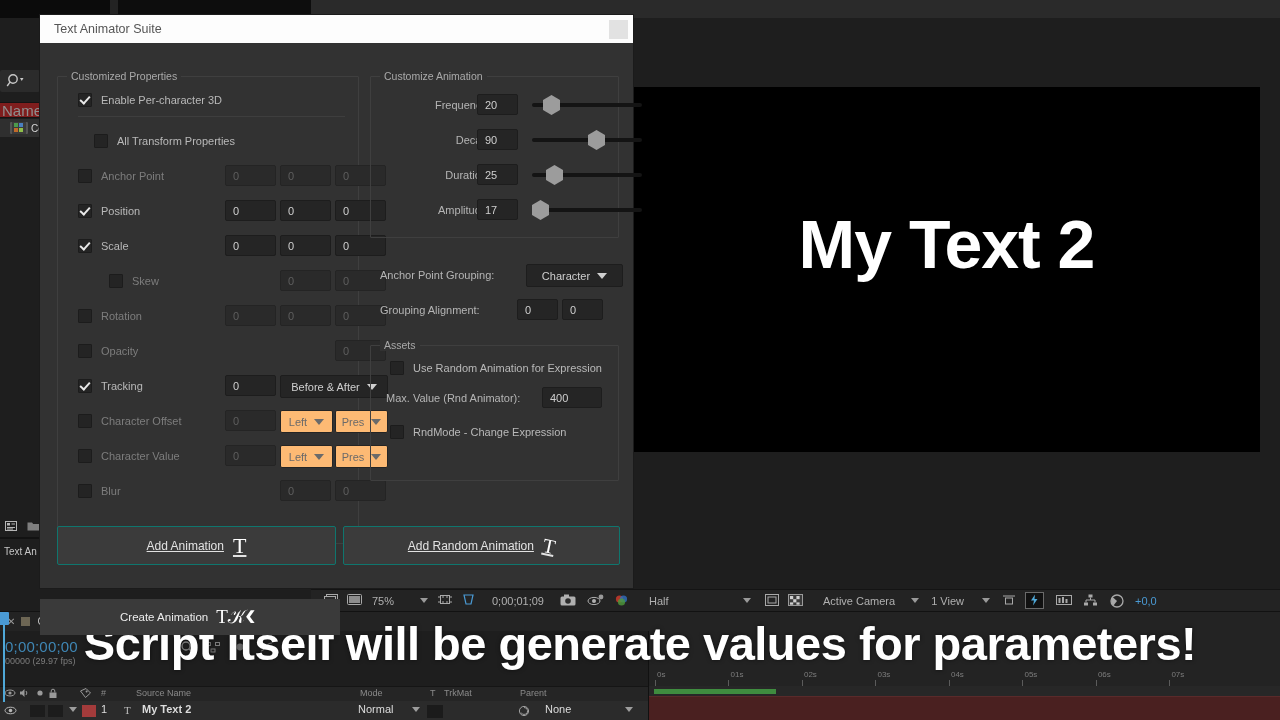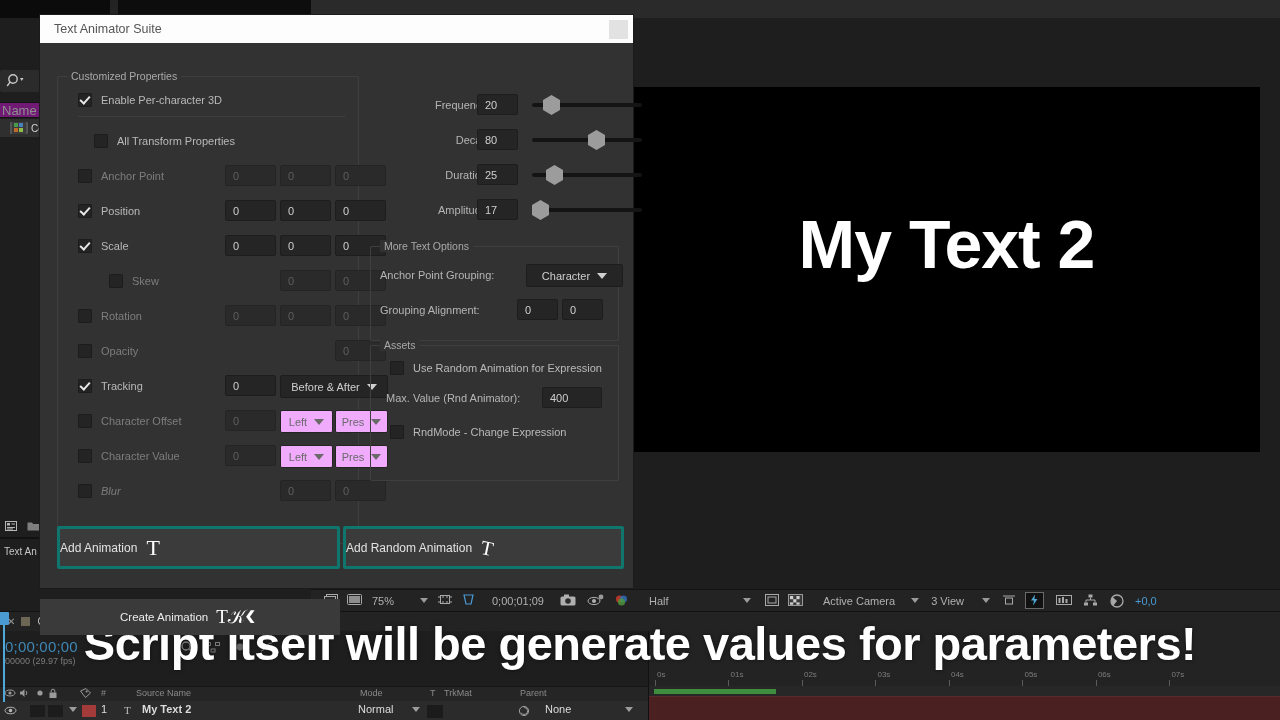--- a/index.html
+++ b/index.html
@@ -11,23 +11,23 @@
   #ae-root{position:absolute;inset:0;background:#1e1e1e;}
   #top-black-a{position:absolute;left:0;top:0;width:110px;height:18px;background:#0b0b0b;}
   #top-black-b{position:absolute;left:118px;top:0;width:193px;height:18px;background:#0d0d0d;}
   #top-strip{position:absolute;left:0;top:0;width:1280px;height:18px;background:#232323;}
   #top-strip-2{position:absolute;left:311px;top:0;width:969px;height:18px;background:#2a2a2a;}
 
   
   #proj-panel{position:absolute;left:0;top:18px;width:44px;height:570px;background:#1e1e1e;}
   #proj-search{position:absolute;left:0;top:52px;width:40px;height:22px;background:#2b2b2b;
                border-radius:2px;}
-  #proj-colhdr{position:absolute;left:0;top:84px;width:44px;height:16px;background:#701a75;
+  #proj-colhdr{position:absolute;left:0;top:84px;width:44px;height:16px;background:#7f1d1d;
                border-top:1px solid #141414;border-bottom:1px solid #141414;
-               font-size:13px;color:#8f8f8f;line-height:16px;padding-left:2px;box-sizing:border-box;
+               font-size:15px;color:#8f8f8f;line-height:16px;padding-left:2px;box-sizing:border-box;
                white-space:nowrap;overflow:hidden;}
   #proj-row{position:absolute;left:0;top:101px;width:44px;height:18px;background:#2f2f2f;
             display:flex;align-items:center;gap:3px;padding-left:10px;box-sizing:border-box;
             font-size:10px;color:#d6d6d6;white-space:nowrap;overflow:hidden;}
   .film-icon{width:14px;height:12px;background:#3b3b3b;border-left:2px solid #555;border-right:2px solid #555;
              position:relative;flex:0 0 auto;border-radius:1px;overflow:hidden;}
   .film-icon i{position:absolute;display:block;}
   #proj-foot{position:absolute;left:0;top:498px;width:44px;height:20px;display:flex;align-items:center;gap:6px;padding-left:5px;box-sizing:border-box;}
   #proj-sep{position:absolute;left:0;top:519px;width:44px;height:2px;background:#121212;}
   #proj-tab{position:absolute;left:0;top:524px;width:48px;height:20px;font-size:10px;color:#c6c6c6;
@@ -100,35 +100,35 @@
        position:relative;flex:0 0 auto;}
   .chk.on:after{content:"";position:absolute;left:3px;top:0px;width:4px;height:8px;
        border:solid #e8e8e8;border-width:0 2px 2px 0;transform:rotate(42deg);}
   .lbl{font-size:11px;color:#b9b9b9;margin-left:9px;white-space:nowrap;}
   .lbl.dim{color:#7d7d7d;}
   .fld{position:absolute;height:21px;background:#252525;border:1px solid #1d1d1d;border-radius:2px;
        font-size:11px;color:#cfcfcf;line-height:21px;padding-left:7px;box-sizing:border-box;}
   .fld.dim{color:#5e5e5e;background:#2a2a2a;border-color:#242424;}
   .ddn{position:absolute;height:21px;background:#252525;border:1px solid #1d1d1d;border-radius:2px;
        font-size:11px;color:#cfcfcf;display:flex;align-items:center;justify-content:center;gap:7px;}
-  .ddn.dim{color:#6a6a6a;background:#f0abfc;border-color:#242424;}
+  .ddn.dim{color:#6a6a6a;background:#fdba74;border-color:#242424;}
   .ddn .ar{width:0;height:0;border-left:5px solid transparent;border-right:5px solid transparent;
            border-top:6px solid #cfcfcf;}
   .ddn.dim .ar{border-top-color:#6a6a6a;}
   .rlbl{position:absolute;font-size:11px;color:#b5b5b5;text-align:right;white-space:nowrap;}
   .hsep{position:absolute;height:1px;background:#3e3e3e;}
 
   .sld{position:absolute;height:20px;}
   .sld .track{position:absolute;left:0;top:8px;width:100%;height:4px;background:#141414;border-radius:2px;}
   .sld .knob{position:absolute;top:0;width:17px;height:20px;background:#9c9c9c;
              clip-path:polygon(50% 0,100% 25%,100% 75%,50% 100%,0 75%,0 25%);}
 
-  .bigbtn{position:absolute;height:37px;background:#3b3b3b;border:3px solid #0f766e;border-radius:2px;
-          display:flex;align-items:center;gap:9px;
-          font-size:12px;color:#e2e2e2;}
+  .bigbtn{position:absolute;height:37px;background:#3b3b3b;border:1px solid #0f766e;border-radius:2px;
+          display:flex;align-items:center;justify-content:center;gap:9px;
+          font-size:12px;color:#e2e2e2;text-decoration:underline;}
   #create-bar{position:absolute;left:0;top:556px;width:300px;height:36px;background:#3a3a3a;
               display:flex;align-items:center;gap:8px;padding-left:80px;box-sizing:border-box;
               font-size:11.5px;color:#ececec;}
   .tglyph{font-family:"Liberation Serif",serif;color:#fff;}
 
   
   #caption{position:absolute;left:0;top:616px;width:1280px;text-align:center;
            font-family:"Liberation Sans Narrow","Liberation Sans",sans-serif;
            font-weight:bold;font-size:47px;color:#fff;letter-spacing:-.5px;
            text-shadow:0 0 4px rgba(0,0,0,.55);white-space:nowrap;}
@@ -253,21 +253,21 @@
         <rect x="0.5" y="0.5" width="14" height="11" fill="#3a3a3a" stroke="#9a9a9a"></rect>
         <rect x="2" y="2" width="3.2" height="3.2" fill="#cfcfcf"></rect>
         <rect x="8.4" y="2" width="3.2" height="3.2" fill="#cfcfcf"></rect>
         <rect x="5.2" y="5.2" width="3.2" height="3.2" fill="#cfcfcf"></rect>
         <rect x="2" y="8.4" width="3.2" height="2.3" fill="#cfcfcf"></rect>
         <rect x="8.4" y="8.4" width="3.2" height="2.3" fill="#cfcfcf"></rect>
       </svg>
     </span>
     <span class="tb-label" style="margin-left:10px;">Active Camera</span>
     <span class="tb-caret" style="margin-left:10px;"></span>
-    <span class="tb-label">3 View</span>
+    <span class="tb-label">1 View</span>
     <span class="tb-caret" style="margin-left:12px;"></span>
     <span class="tb-icon" style="margin-left:6px;">
       <svg width="15" height="13" viewBox="0 0 15 13">
         <line x1="1" y1="2" x2="13" y2="2" stroke="#a9a9a9"></line>
         <rect x="3.5" y="4" width="7" height="6" fill="none" stroke="#a9a9a9"></rect>
       </svg>
     </span>
     <span class="tb-icon" style="background:#111;border:1px solid #6a6a6a;width:17px;height:15px;">
       <svg width="17" height="15" viewBox="0 0 17 15" style="position:absolute;left:0;top:0;">
         <path d="M9 1.5 L5 7.5 L8 7.5 L7 12.5 L11.5 6 L8.5 6 Z" fill="#4fa8d8"></path>
@@ -530,59 +530,59 @@
       <span class="fld dim" style="left:185px;top:402px;width:51px;">0</span>
       <span class="ddn dim" style="left:240px;top:402px;width:51px;">
         <span>Left</span>
         <span class="ar"></span>
       </span>
       <span class="ddn dim" style="left:295px;top:402px;width:51px;">
         <span>Pres</span>
         <span class="ar"></span>
       </span>
 
-      <div class="row" style="left:38px;top:437px;font-style:italic;">
+      <div class="row" style="left:38px;top:437px;">
         <span class="chk"></span>
         <span class="lbl dim">Blur</span>
       </div>
       <span class="fld dim" style="left:240px;top:437px;width:51px;">0</span>
       <span class="fld dim" style="left:295px;top:437px;width:51px;">0</span>
 
+      <div class="grp" style="left:330px;top:33px;width:247px;height:160px;">
+        <span class="lg">Customize Animation</span>
+      </div>
 
       <span class="rlbl" style="left:350px;top:56px;width:100px;">Frequency:</span>
       <span class="fld" style="left:437px;top:51px;width:41px;">20</span>
       <span class="sld" style="left:492px;top:52px;width:110px;">
         <span class="track"></span>
         <span class="knob" style="left:11px;"></span>
       </span>
 
       <span class="rlbl" style="left:350px;top:91px;width:100px;">Decay:</span>
-      <span class="fld" style="left:437px;top:86px;width:41px;">80</span>
+      <span class="fld" style="left:437px;top:86px;width:41px;">90</span>
       <span class="sld" style="left:492px;top:87px;width:110px;">
         <span class="track"></span>
         <span class="knob" style="left:56px;"></span>
       </span>
 
       <span class="rlbl" style="left:350px;top:126px;width:100px;">Duration:</span>
       <span class="fld" style="left:437px;top:121px;width:41px;">25</span>
       <span class="sld" style="left:492px;top:122px;width:110px;">
         <span class="track"></span>
         <span class="knob" style="left:14px;"></span>
       </span>
 
       <span class="rlbl" style="left:350px;top:161px;width:100px;">Amplitude:</span>
       <span class="fld" style="left:437px;top:156px;width:41px;">17</span>
       <span class="sld" style="left:492px;top:157px;width:110px;">
         <span class="track"></span>
         <span class="knob" style="left:0px;"></span>
       </span>
 
-      <div class="grp" style="left:330px;top:203px;width:247px;height:93px;">
-        <span class="lg">More Text Options</span>
-      </div>
       <span class="rlbl" style="left:340px;top:226px;width:180px;text-align:left;">Anchor Point Grouping:</span>
       <span class="ddn" style="left:486px;top:221px;width:95px;">
         <span>Character</span>
         <span class="ar"></span>
       </span>
       <span class="rlbl" style="left:340px;top:261px;width:180px;text-align:left;">Grouping Alignment:</span>
       <span class="fld" style="left:477px;top:256px;width:41px;">0</span>
       <span class="fld" style="left:522px;top:256px;width:41px;">0</span>
 
       <div class="grp" style="left:330px;top:302px;width:247px;height:134px;">

